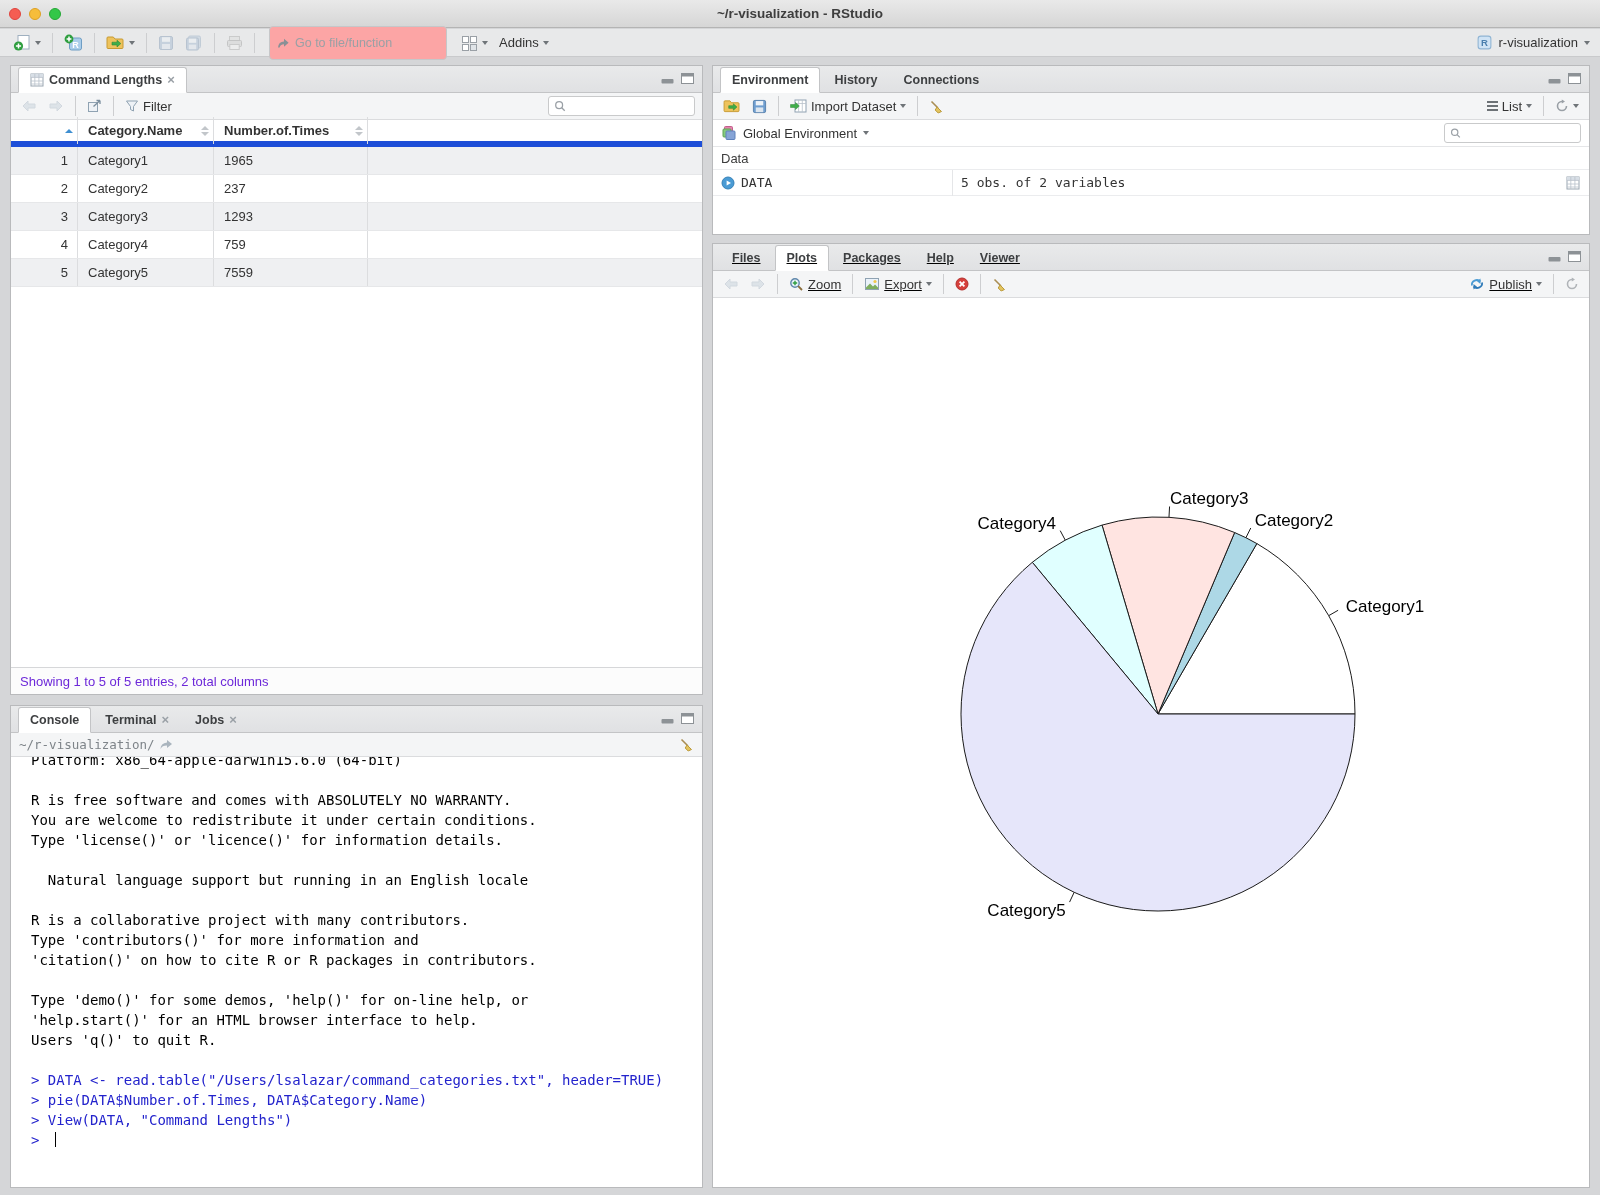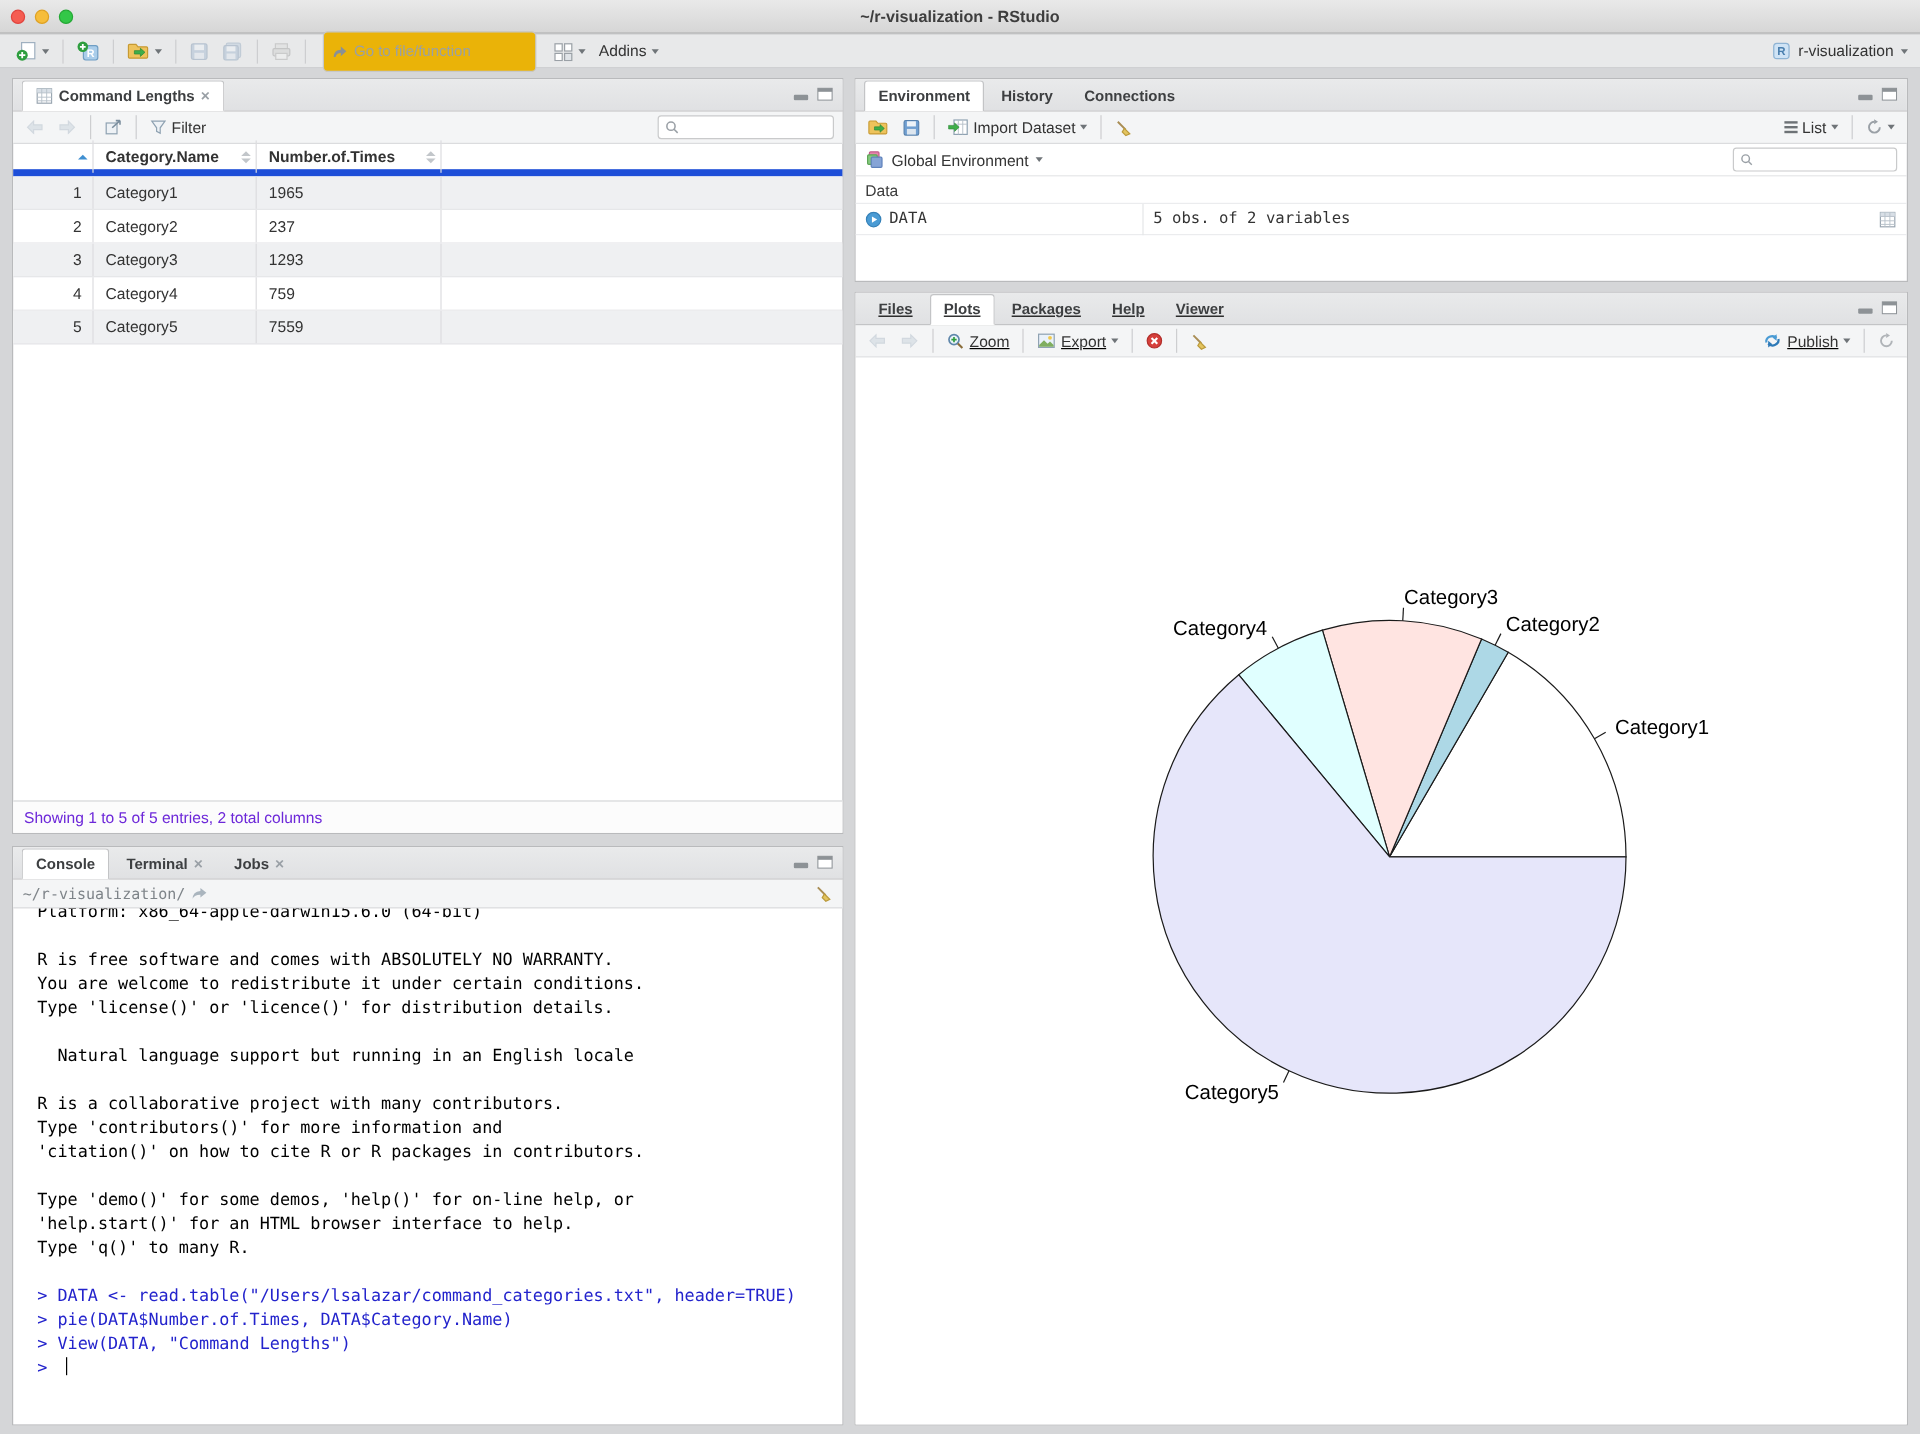--- a/index.html
+++ b/index.html
@@ -17,21 +17,21 @@
 
   
   .main-toolbar { position:absolute; left:0; top:29px; width:1600px; height:28px;
     background:#e8e9ea; border-bottom:1px solid #c9cacc; display:flex; align-items:center; padding:0 10px; gap:5px; }
   .tbtn { display:flex; align-items:center; gap:4px; padding:2px 3px; border-radius:3px; }
   .tbtn svg { display:block; }
   .sep { width:1px; height:20px; background:#cdced0; margin:0 3px; }
   .caret { width:0; height:0; border-left:3.5px solid transparent; border-right:3.5px solid transparent; border-top:4px solid #6f7478; }
   .disabled { opacity:.45; }
   .tlabel { font-size:13px; color:#333; }
-  .goto-box { display:flex; align-items:center; width:178px; height:21px; background:#eab308; border:1px solid #c6c7c9; border-radius:4px; padding:16px 6px; gap:5px; margin:0 6px; }
+  .goto-box { display:flex; align-items:center; width:178px; height:21px; background:#fca5a5; border:1px solid #c6c7c9; border-radius:4px; padding:16px 6px; gap:5px; margin:0 6px; }
   .goto-box input { border:none; outline:none; width:130px; font-size:12.5px; color:#444; background:transparent; }
   .goto-box input::placeholder { color:#9aa0a5; }
   .proj { margin-left:auto; display:flex; align-items:center; gap:6px; }
 
   
   .pane { position:absolute; background:#fff; border:1px solid #b9babc; }
   .tabbar { height:27px; background:linear-gradient(#e9eaeb,#e0e1e3); border-bottom:1px solid #c3c4c6; display:flex; align-items:flex-end; position:relative; }
   .tab { height:24px; display:flex; align-items:center; gap:5px; padding:0 11px; font-size:12.5px; font-weight:bold; color:#3d3f41; margin-left:2px; border:1px solid transparent; }
   .tab.first { margin-left:7px; }
   .tab.active { background:#fff; border:1px solid #c3c4c6; border-bottom:1px solid #fff; border-radius:3px 3px 0 0; height:26px; margin-bottom:-1px; }
@@ -316,31 +316,31 @@
           <path d="M8 8 L12.5 12.5 L9.2 14 L6.2 11 Z" fill="#e3c45f" stroke="#bb9a3b"></path>
         </svg>
     </div>
   </div>
   <div class="console-body">
     <div id="console-lines">
         <div class="cline output">Platform: x86_64-apple-darwin15.6.0 (64-bit)</div>
         <div class="cline output"> </div>
         <div class="cline output">R is free software and comes with ABSOLUTELY NO WARRANTY.</div>
         <div class="cline output">You are welcome to redistribute it under certain conditions.</div>
-        <div class="cline output">Type 'license()' or 'licence()' for distribution details.</div>
+        <div class="cline output">Type 'license()' or 'licence()' for information details.</div>
         <div class="cline output"> </div>
         <div class="cline output">  Natural language support but running in an English locale</div>
         <div class="cline output"> </div>
         <div class="cline output">R is a collaborative project with many contributors.</div>
         <div class="cline output">Type 'contributors()' for more information and</div>
         <div class="cline output">'citation()' on how to cite R or R packages in contributors.</div>
         <div class="cline output"> </div>
         <div class="cline output">Type 'demo()' for some demos, 'help()' for on-line help, or</div>
         <div class="cline output">'help.start()' for an HTML browser interface to help.</div>
-        <div class="cline output">Type 'q()' to many R.</div>
+        <div class="cline output">Users 'q()' to quit R.</div>
         <div class="cline output"> </div>
         <div class="cline input">&gt; DATA &lt;- read.table("/Users/lsalazar/command_categories.txt", header=TRUE)</div>
         <div class="cline input">&gt; pie(DATA$Number.of.Times, DATA$Category.Name)</div>
         <div class="cline input">&gt; View(DATA, "Command Lengths")</div>
       </div>
     <div class="cline input"><span>&gt; </span><span class="cursor"></span></div>
   </div>
 </div>
 
 <div class="pane" style="left:712px; top:65px; width:878px; height:170px;">

